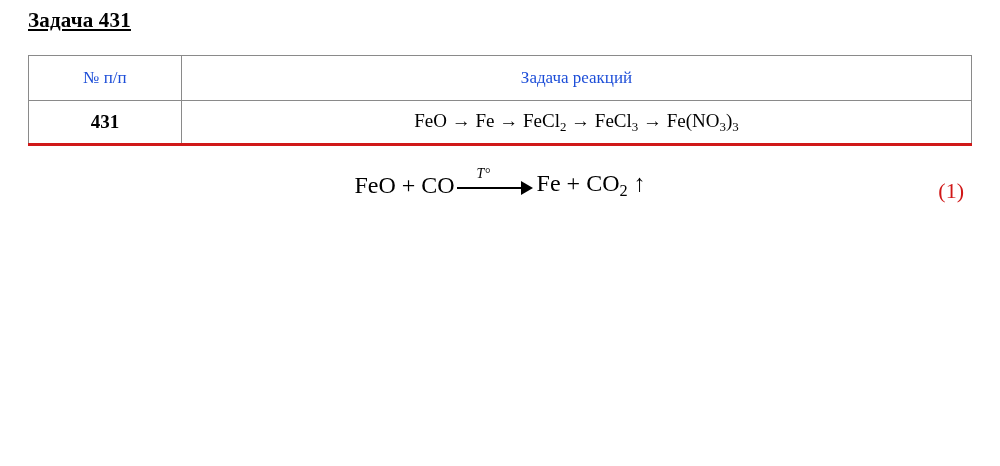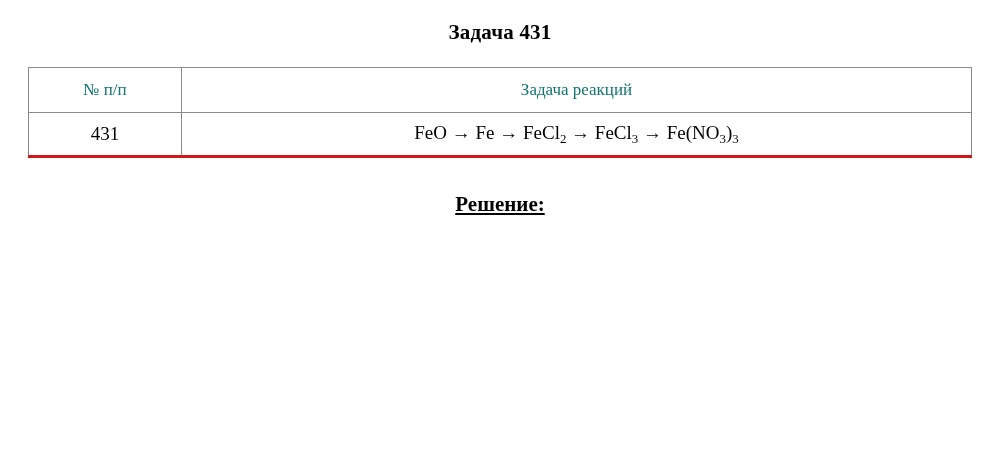--- a/index.html
+++ b/index.html
@@ -15,24 +15,24 @@
     overflow: hidden;
   }
   .page {
     position: relative;
     width: 1000px;
     height: 466px;
     box-sizing: border-box;
     padding: 0 28px;
   }
   .doc-title {
-    text-align: center;
     font-weight: bold;
     font-size: 21px;
-    margin-top: 20px;
+    text-decoration: underline;
+    margin-top: 8px;
     letter-spacing: 0.2px;
   }
   .body-paragraph {
     margin-top: 22px;
     font-size: 19.5px;
     line-height: 1.95;
     text-align: justify;
     text-justify: inter-word;
   }
   .body-paragraph .lead {
@@ -49,32 +49,32 @@
   }
   table.schemes th,
   table.schemes td {
     border: 1px solid #8a8a8a;
     text-align: center;
     vertical-align: middle;
   }
   table.schemes th {
     font-weight: normal;
     font-size: 17px;
-    color: #0f766e;
+    color: #1d4ed8;
     height: 42px;
   }
   table.schemes td {
     height: 40px;
     font-size: 19px;
   }
   .col-num {
     width: 150px;
   }
   td.col-num {
-    font-weight: normal;
+    font-weight: bold;
     font-size: 19px;
   }
   .red-rule {
     height: 3px;
     background: #d01818;
     width: 944px;
     margin-top: -1px;
   }
   .solution-title {
     text-align: center;
@@ -174,16 +174,25 @@
             <span><span>FeCl</span><sub>3</sub></span>
             <span>→</span>
             <span><span>Fe(NO</span><sub>3</sub><span>)</span><sub>3</sub></span>
           </td>
         </tr>
       </tbody>
     </table>
     <div class="red-rule"></div>
   </div>
 
-  <div class="solution-title">Решение:</div>
 
+  <div class="equation-row">
+    <div class="equation">
+      <span class="eq-part">FeO  +  CO</span><span class="arrow-block">
+        <span class="arrow-label">T°</span>
+        <span class="arrow-line"></span>
+        <span class="arrow-head"></span>
+      </span><span class="eq-part"><span>Fe +  CO</span><sub>2</sub> <span class="up-arrow">↑</span></span>
+    </div>
+    <div class="eq-number">(1)</div>
+  </div>
 
 </div>
 
 </body></html>

